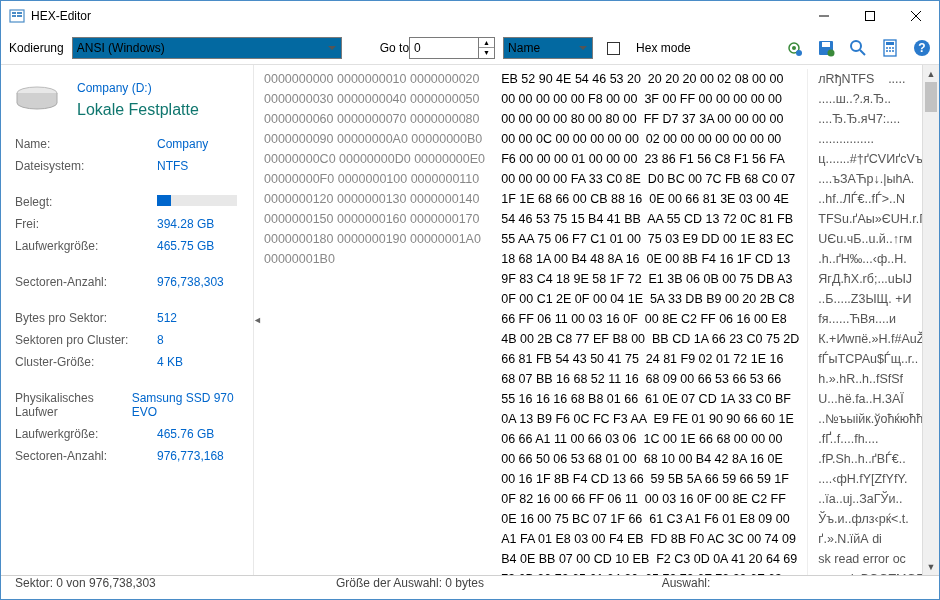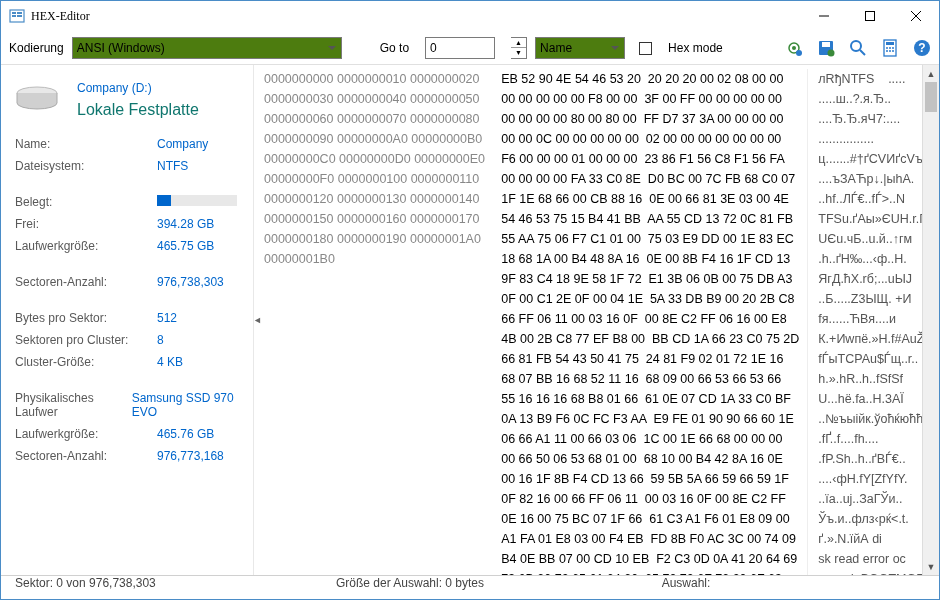--- a/index.html
+++ b/index.html
@@ -1,27 +1,27 @@
 <!DOCTYPE html>
 <html><head>
 <meta charset="utf-8">
 <style>
 * { margin:0; padding:0; box-sizing:border-box; font-family:"Segoe UI",Tahoma,sans-serif; }
 body { background:#fff; width:940px; height:600px; overflow:hidden; border:1px solid #4a8cc7; position:relative; }
 .titlebar { height:30px; background:#fff; display:flex; align-items:center; padding:0 0 0 8px; }
 .titlebar .icon { width:16px; height:16px; margin-right:6px; }
-.titlebar .title { font-size:12px; color:#000; flex:1;font-family:Liberation Serif, serif; }
+.titlebar .title { font-size:12px; color:#000; flex:1; }
 .winbtns { display:flex; height:100%; }
 .winbtn { width:46px; height:100%; display:flex; align-items:center; justify-content:center; font-size:11px; color:#000; }
 .toolbar { height:34px; display:flex; align-items:center; padding:0 8px; gap:8px; border-bottom:1px solid #e0e0e0; }
 .tlabel { font-size:12px; color:#000; }
-.select { border:1px solid #7a7a7a; height:22px; font-size:12px; padding:0 20px 0 4px; background:#4d7c0f; position:relative; display:flex; align-items:center; }
+.select { border:1px solid #7a7a7a; height:22px; font-size:12px; padding:0 20px 0 4px; background:#0369a1; position:relative; display:flex; align-items:center; }
 .select::after { content:""; position:absolute; right:5px; top:50%; margin-top:-2px; border:4px solid transparent; border-top-color:#555; }
 .enc { width:270px; }
-.gotow { display:flex; align-items:center; gap:16px; margin-left:30px; }
+.gotow { display:flex; align-items:center; gap:0; margin-left:30px; }
 .gotoin { border:1px solid #7a7a7a; height:22px; width:70px; font-size:12px; padding:0 4px; }
 .spin { width:16px; height:22px; border:1px solid #7a7a7a; border-left:none; display:flex; flex-direction:column; }
 .spin div { flex:1; display:flex; align-items:center; justify-content:center; font-size:7px; border-bottom:1px solid #999; }
 .spin div:last-child { border-bottom:none; }
 .unitsel { width:90px; }
 .chk { display:flex; align-items:flex-end; gap:16px; font-size:12px; margin-left:6px; }
 .chkbox { width:13px; height:13px; border:1px solid #333; }
 .toolicons { margin-left:auto; display:flex; gap:14px; align-items:center; }
 .ticon { width:18px; height:18px; display:flex; align-items:center; justify-content:center; }
 .content { display:flex; height:calc(100% - 30px - 34px - 24px); position:relative; }

